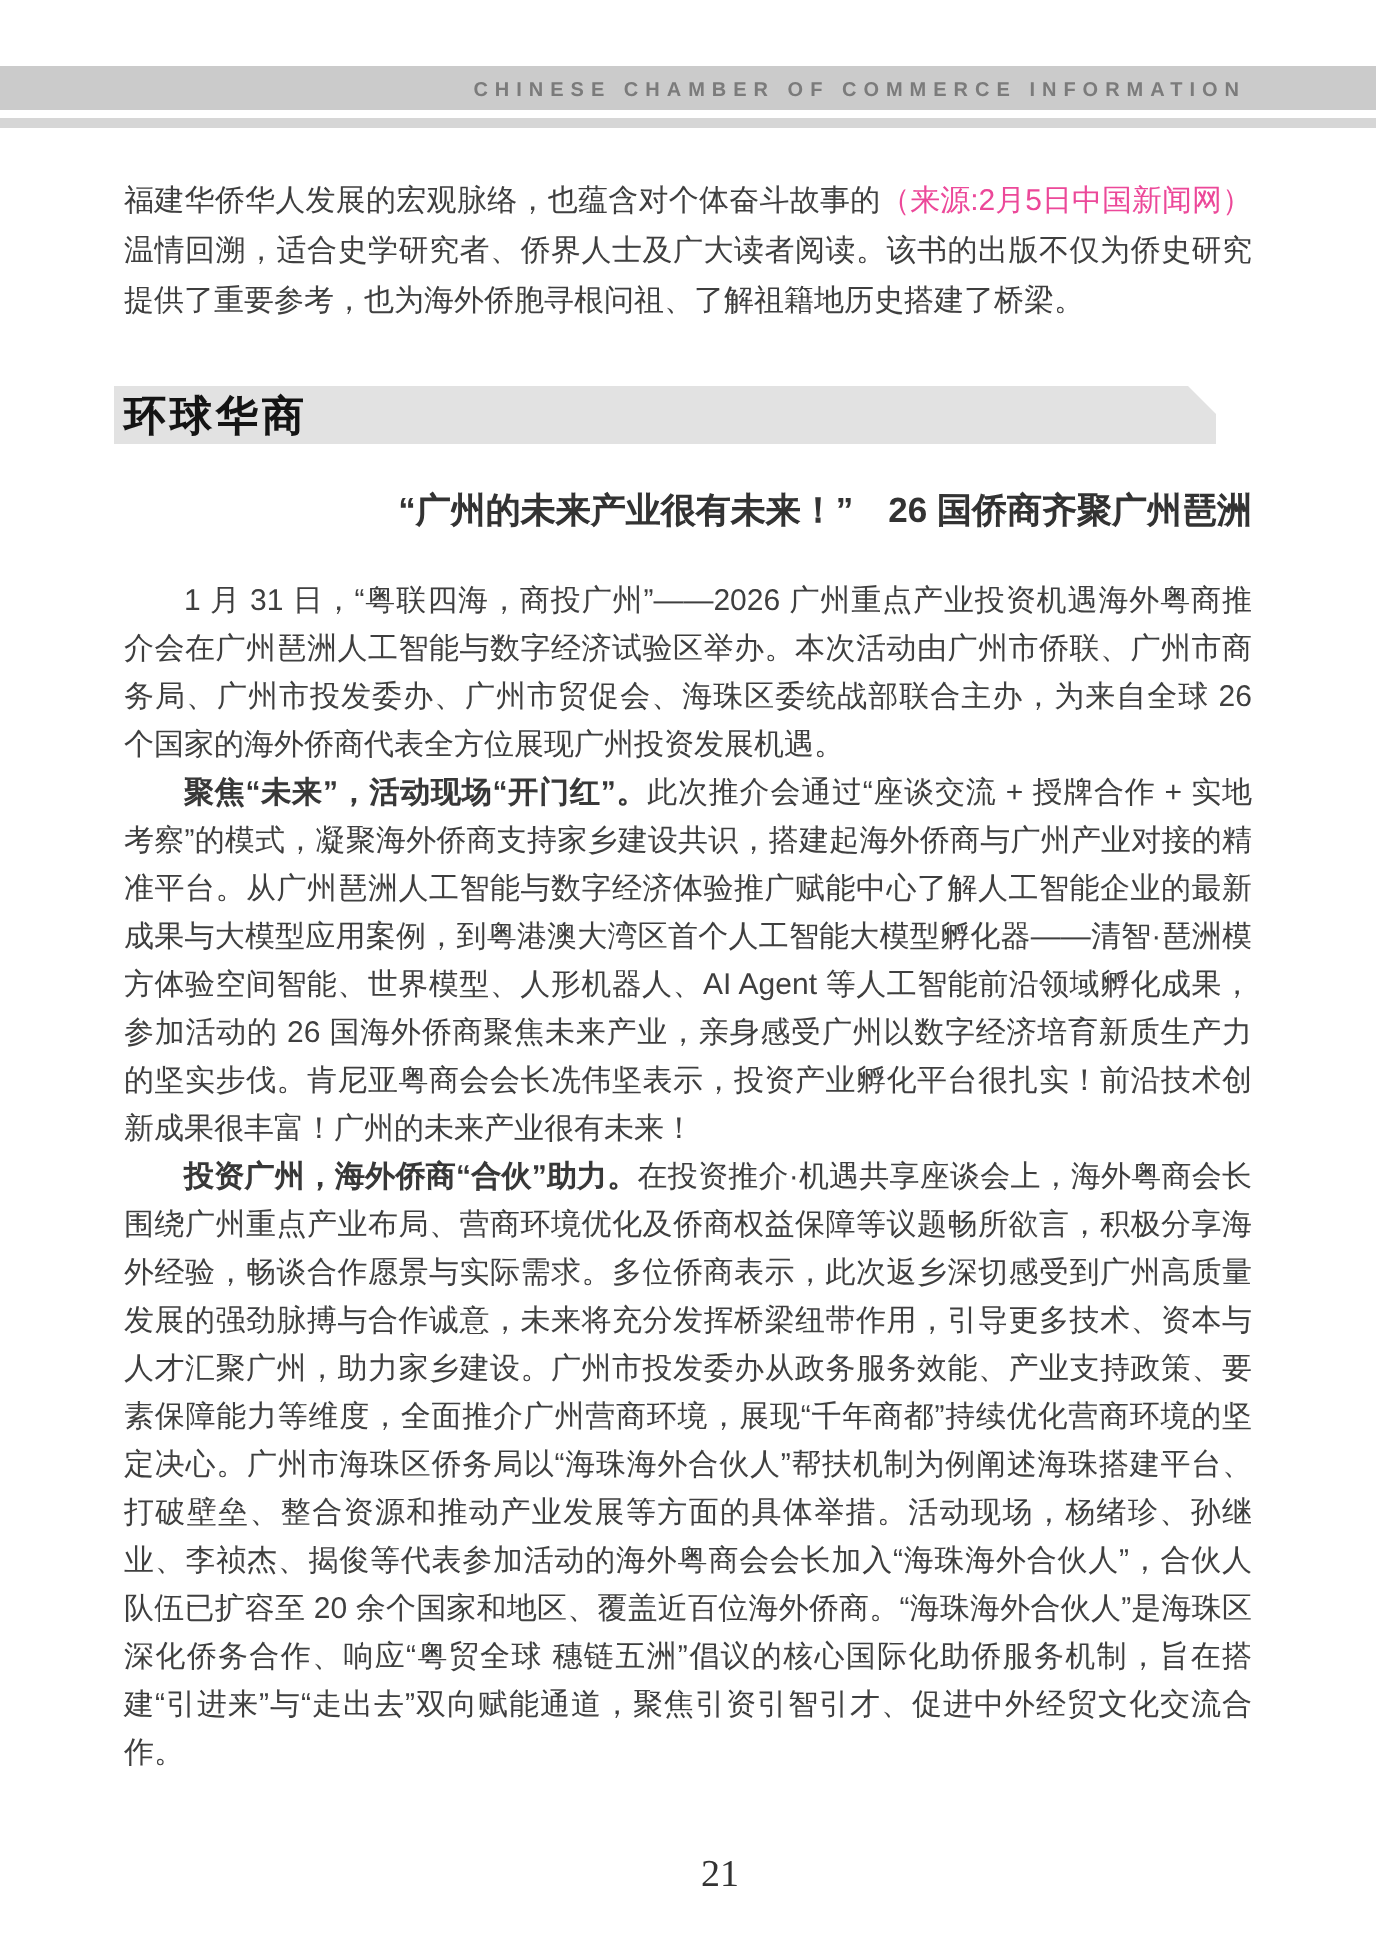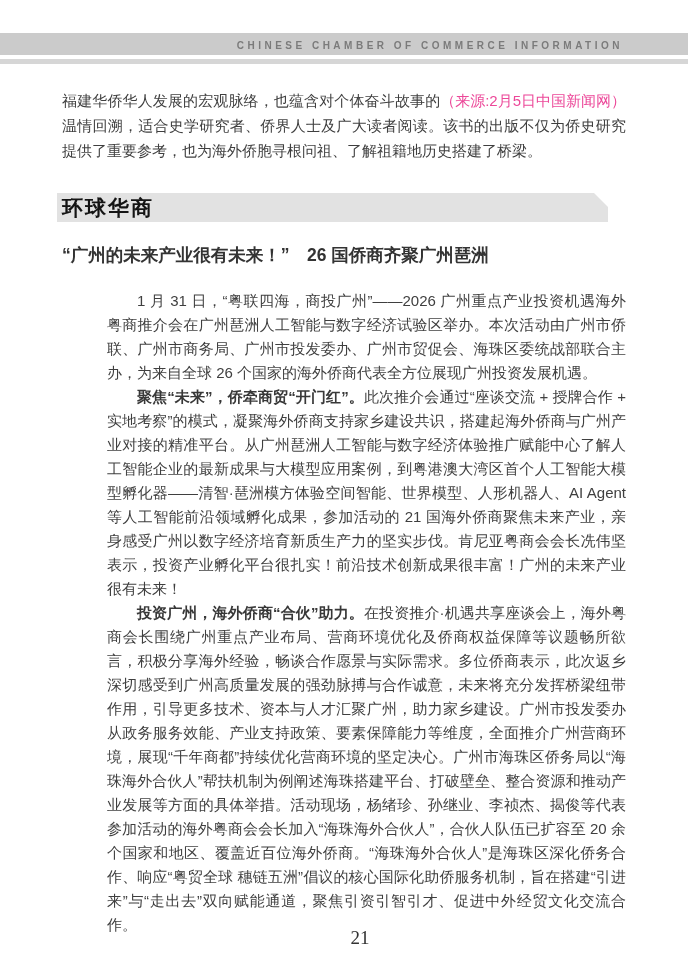--- a/index.html
+++ b/index.html
@@ -65,33 +65,33 @@
     font-family: "Liberation Serif", "DejaVu Serif", serif;
     font-weight: bold;
     font-size: 21px;
     color: #141414;
     letter-spacing: 2px;
   }
 
   
   .article-title {
     margin-top: 21px;
-    text-align: left;
+    text-align: right;
     font-size: 17.5px;
     font-weight: bold;
     color: #333333;
   }
   .article-body {
     margin-top: 22px;
     font-size: 15px;
     line-height: 24px;
     text-align: justify;
     color: #3f3f3f;
   }
-  .para { text-indent: 2em; margin-left: 45px; }
+  .para { text-indent: 2em; }
   .para .lead { font-weight: bold; color: #383838; }
 
   
   .page-number {
     position: absolute;
     top: 927px;
     left: 16px;
     width: 100%;
     text-align: center;
     font-family: "Liberation Serif", "DejaVu Serif", serif;
@@ -117,21 +117,21 @@
     <span class="section-title">环球华商</span>
   </div>
 
   <div class="article-title">“广州的未来产业很有未来！”　26 国侨商齐聚广州琶洲</div>
 
   <div class="article-body">
     <div class="para">
       <span class="lead"></span><span>1 月 31 日，“粤联四海，商投广州”——2026 广州重点产业投资机遇海外粤商推介会在广州琶洲人工智能与数字经济试验区举办。本次活动由广州市侨联、广州市商务局、广州市投发委办、广州市贸促会、海珠区委统战部联合主办，为来自全球 26 个国家的海外侨商代表全方位展现广州投资发展机遇。</span>
     </div>
     <div class="para">
-      <span class="lead">聚焦“未来”，侨牵商贸“开门红”。</span><span>此次推介会通过“座谈交流 + 授牌合作 + 实地考察”的模式，凝聚海外侨商支持家乡建设共识，搭建起海外侨商与广州产业对接的精准平台。从广州琶洲人工智能与数字经济体验推广赋能中心了解人工智能企业的最新成果与大模型应用案例，到粤港澳大湾区首个人工智能大模型孵化器——清智·琶洲模方体验空间智能、世界模型、人形机器人、AI Agent 等人工智能前沿领域孵化成果，参加活动的 21 国海外侨商聚焦未来产业，亲身感受广州以数字经济培育新质生产力的坚实步伐。肯尼亚粤商会会长冼伟坚表示，投资产业孵化平台很扎实！前沿技术创新成果很丰富！广州的未来产业很有未来！</span>
+      <span class="lead">聚焦“未来”，活动现场“开门红”。</span><span>此次推介会通过“座谈交流 + 授牌合作 + 实地考察”的模式，凝聚海外侨商支持家乡建设共识，搭建起海外侨商与广州产业对接的精准平台。从广州琶洲人工智能与数字经济体验推广赋能中心了解人工智能企业的最新成果与大模型应用案例，到粤港澳大湾区首个人工智能大模型孵化器——清智·琶洲模方体验空间智能、世界模型、人形机器人、AI Agent 等人工智能前沿领域孵化成果，参加活动的 26 国海外侨商聚焦未来产业，亲身感受广州以数字经济培育新质生产力的坚实步伐。肯尼亚粤商会会长冼伟坚表示，投资产业孵化平台很扎实！前沿技术创新成果很丰富！广州的未来产业很有未来！</span>
     </div>
     <div class="para">
       <span class="lead">投资广州，海外侨商“合伙”助力。</span><span>在投资推介·机遇共享座谈会上，海外粤商会长围绕广州重点产业布局、营商环境优化及侨商权益保障等议题畅所欲言，积极分享海外经验，畅谈合作愿景与实际需求。多位侨商表示，此次返乡深切感受到广州高质量发展的强劲脉搏与合作诚意，未来将充分发挥桥梁纽带作用，引导更多技术、资本与人才汇聚广州，助力家乡建设。广州市投发委办从政务服务效能、产业支持政策、要素保障能力等维度，全面推介广州营商环境，展现“千年商都”持续优化营商环境的坚定决心。广州市海珠区侨务局以“海珠海外合伙人”帮扶机制为例阐述海珠搭建平台、打破壁垒、整合资源和推动产业发展等方面的具体举措。活动现场，杨绪珍、孙继业、李祯杰、揭俊等代表参加活动的海外粤商会会长加入“海珠海外合伙人”，合伙人队伍已扩容至 20 余个国家和地区、覆盖近百位海外侨商。“海珠海外合伙人”是海珠区深化侨务合作、响应“粤贸全球 穗链五洲”倡议的核心国际化助侨服务机制，旨在搭建“引进来”与“走出去”双向赋能通道，聚焦引资引智引才、促进中外经贸文化交流合作。</span>
     </div>
   </div>
 
 </div>
 
 <div class="page-number">21</div>
 

